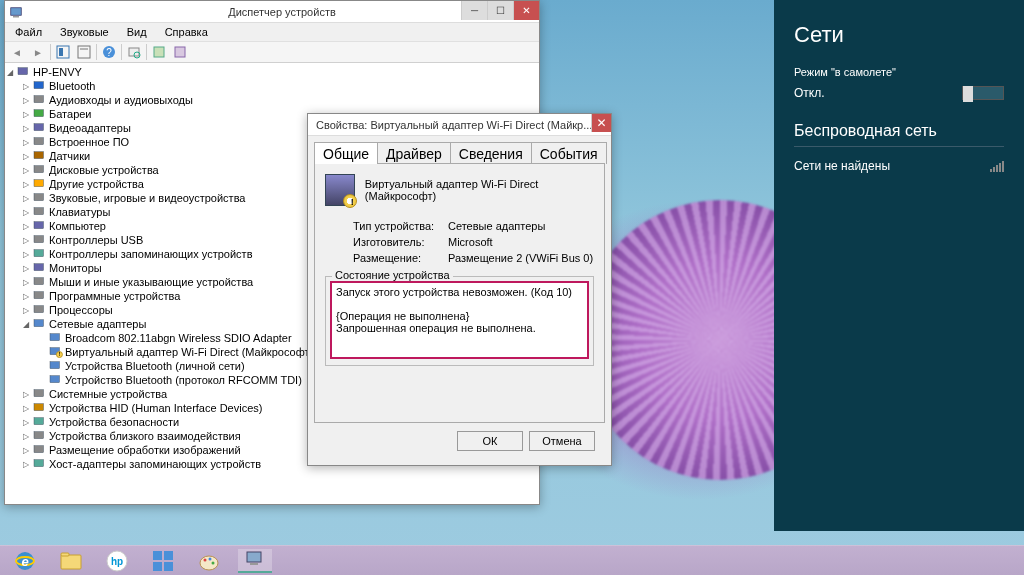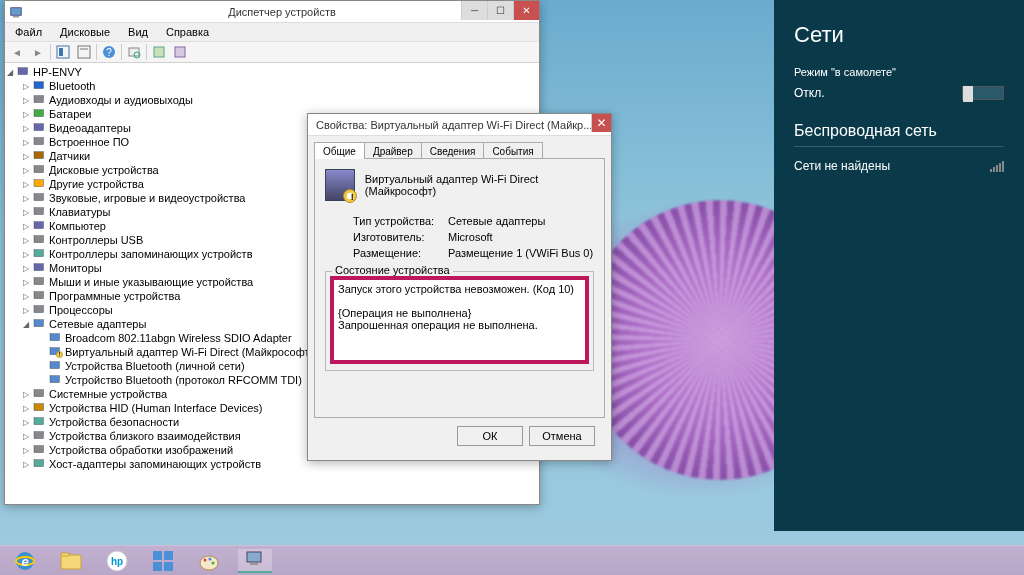--- a/index.html
+++ b/index.html
@@ -29,33 +29,33 @@
 .tree-area::-webkit-scrollbar-track { background: #f0f0f0; }
 .tree-area::-webkit-scrollbar-thumb { background: #cdcdcd; border: 1px solid #aaa; }
 .tree-row { display: flex; align-items: center; height: 14px; font-size: 11px; white-space: nowrap; }
 .tree-arrow { width: 10px; font-size: 8px; color: #666; text-align:center; }
 .tree-icon { width: 14px; height: 12px; margin: 0 2px; display:inline-flex; align-items:center; justify-content:center; font-size:10px; }
 .tree-label { color: #000; }
 
 .dlg { width: 305px; }
 .dlg .titlebar { background: #fff; }
 .dlg-body { background: #f0f0f0; padding: 6px 6px 6px 6px; }
-.tabs { display: flex; font-size: 10px; }
+.tabs { display: flex; font-size: 14px; }
 .tab { padding: 3px 8px 2px; background: #f0f0f0; border: 1px solid #aaa; border-bottom: none; margin-right: -1px; }
 .tab.active { background: #fff; position:relative; z-index:2;}
 .tab-content { background: #f0f0f0; border: 1px solid #aaa; margin-top:-1px; padding: 10px 10px; font-size: 11px; min-height: 260px; position:relative; }
 .dev-head { display: flex; gap: 10px; margin-bottom: 14px; }
 .dev-icon-big { width: 32px; height: 32px; background: linear-gradient(#88c,#446); border:1px solid #345; position:relative; }
 .dev-icon-big::after { content:""; position:absolute; right:-3px; bottom:-3px; width:12px; height:12px; background: radial-gradient(circle,#fff 35%, #f5d050 40%, #e5c030 100%); border-radius:50%; border:1px solid #b89020; }
 .dev-icon-big::before { content:"!"; position:absolute; right:0px; bottom:-2px; font-size:9px; font-weight:bold; color:#000; z-index:2;}
 .prop-row { display: flex; margin: 4px 0 4px 28px; }
 .prop-label { width: 95px; }
 .fieldset { border: 1px solid #bbb; padding: 4px; margin-top: 12px; position:relative; }
 .fieldset-label { position:absolute; top:-8px; left:6px; background:#f0f0f0; padding:0 3px; font-size:11px; }
-.status-text { width: 100%; height: 88px; background: #fff; border: 4px solid #be185d; padding: 3px 4px; font-size: 11px; overflow: auto; resize: none; font-family: inherit; }
+.status-text { width: 100%; height: 78px; background: #fff; border: 2px solid #be185d; padding: 3px 4px; font-size: 11px; overflow: auto; resize: none; font-family: inherit; }
 .status-text::-webkit-scrollbar { width:14px; }
 .status-text::-webkit-scrollbar-thumb { background:#cdcdcd; }
 .dlg-buttons { display: flex; justify-content: flex-end; gap: 6px; padding: 8px 10px; }
 .dlg-buttons button { width: 66px; height: 20px; font-size: 11px; background: #f0f0f0; border: 1px solid #999; }
 
 .taskbar { position: absolute; bottom: 0; left: 0; right: 0; height: 30px; background: linear-gradient(#c2b0d0,#b8a6c8); display: flex; align-items: center; padding: 0 8px; gap: 12px; border-top: 1px solid rgba(255,255,255,0.3);}
 .tb-item { width: 34px; height: 24px; display:flex; align-items:center; justify-content:center; }
 .tb-item.active { background: rgba(255,255,255,0.25); border-bottom:2px solid #5a9; }
 
 .charm { position: absolute; top: 0; right: 0; width: 250px; height: 531px; background: #0a3a4a; color: #fff; padding: 22px 20px; }
@@ -88,21 +88,21 @@
     </span>
     <span class="title">Диспетчер устройств</span>
     <div class="win-buttons">
       <div class="win-btn">─</div>
       <div class="win-btn">☐</div>
       <div class="win-btn close">✕</div>
     </div>
   </div>
   <div class="menubar">
     <span>Файл</span>
-    <span>Дисковые</span>
+    <span>Звуковые</span>
     <span>Вид</span>
     <span>Справка</span>
   </div>
   <div class="toolbar">
     <div class="tool-btn">◄</div>
     <div class="tool-btn">►</div>
     <div class="tool-sep"></div>
     <div class="tool-btn">
         <svg width="14" height="14">
           <rect x="1" y="1" width="12" height="12" fill="none" stroke="#3a76b0"></rect>
@@ -415,21 +415,21 @@
         <span class="tree-label">Устройства близкого взаимодействия</span>
       </div>
       <div class="tree-row">
         <span style="width:16px"></span>
         <span class="tree-arrow">▷</span>
         <span class="tree-icon">
           <svg class="ico" viewBox="0 0 16 14">
             <rect x="1" y="2" width="11" height="8" fill="#888" stroke="#345" stroke-width="0.5"></rect>
           </svg>
         </span>
-        <span class="tree-label">Устройства обработки изображений</span>
+        <span class="tree-label">Размещение обработки изображений</span>
       </div>
       <div class="tree-row">
         <span style="width:16px"></span>
         <span class="tree-arrow">▷</span>
         <span class="tree-icon">
           <svg class="ico" viewBox="0 0 16 14">
             <rect x="1" y="2" width="11" height="8" fill="#5a9" stroke="#345" stroke-width="0.5"></rect>
           </svg>
         </span>
         <span class="tree-label">Хост-адаптеры запоминающих устройств</span>
@@ -459,21 +459,21 @@
       <div class="prop-row">
         <span class="prop-label">Тип устройства:</span>
         <span>Сетевые адаптеры</span>
       </div>
       <div class="prop-row">
         <span class="prop-label">Изготовитель:</span>
         <span>Microsoft</span>
       </div>
       <div class="prop-row">
         <span class="prop-label">Размещение:</span>
-        <span>Размещение 1 (VWiFi Bus 0)</span>
+        <span>Размещение 2 (VWiFi Bus 0)</span>
       </div>
       <div class="fieldset">
         <span class="fieldset-label">Состояние устройства</span>
         <textarea class="status-text" readonly="" style="">Запуск этого устройства невозможен. (Код 10)
 
 {Операция не выполнена}
 Запрошенная операция не выполнена.</textarea>
       </div>
     </div>
     <div class="dlg-buttons">

